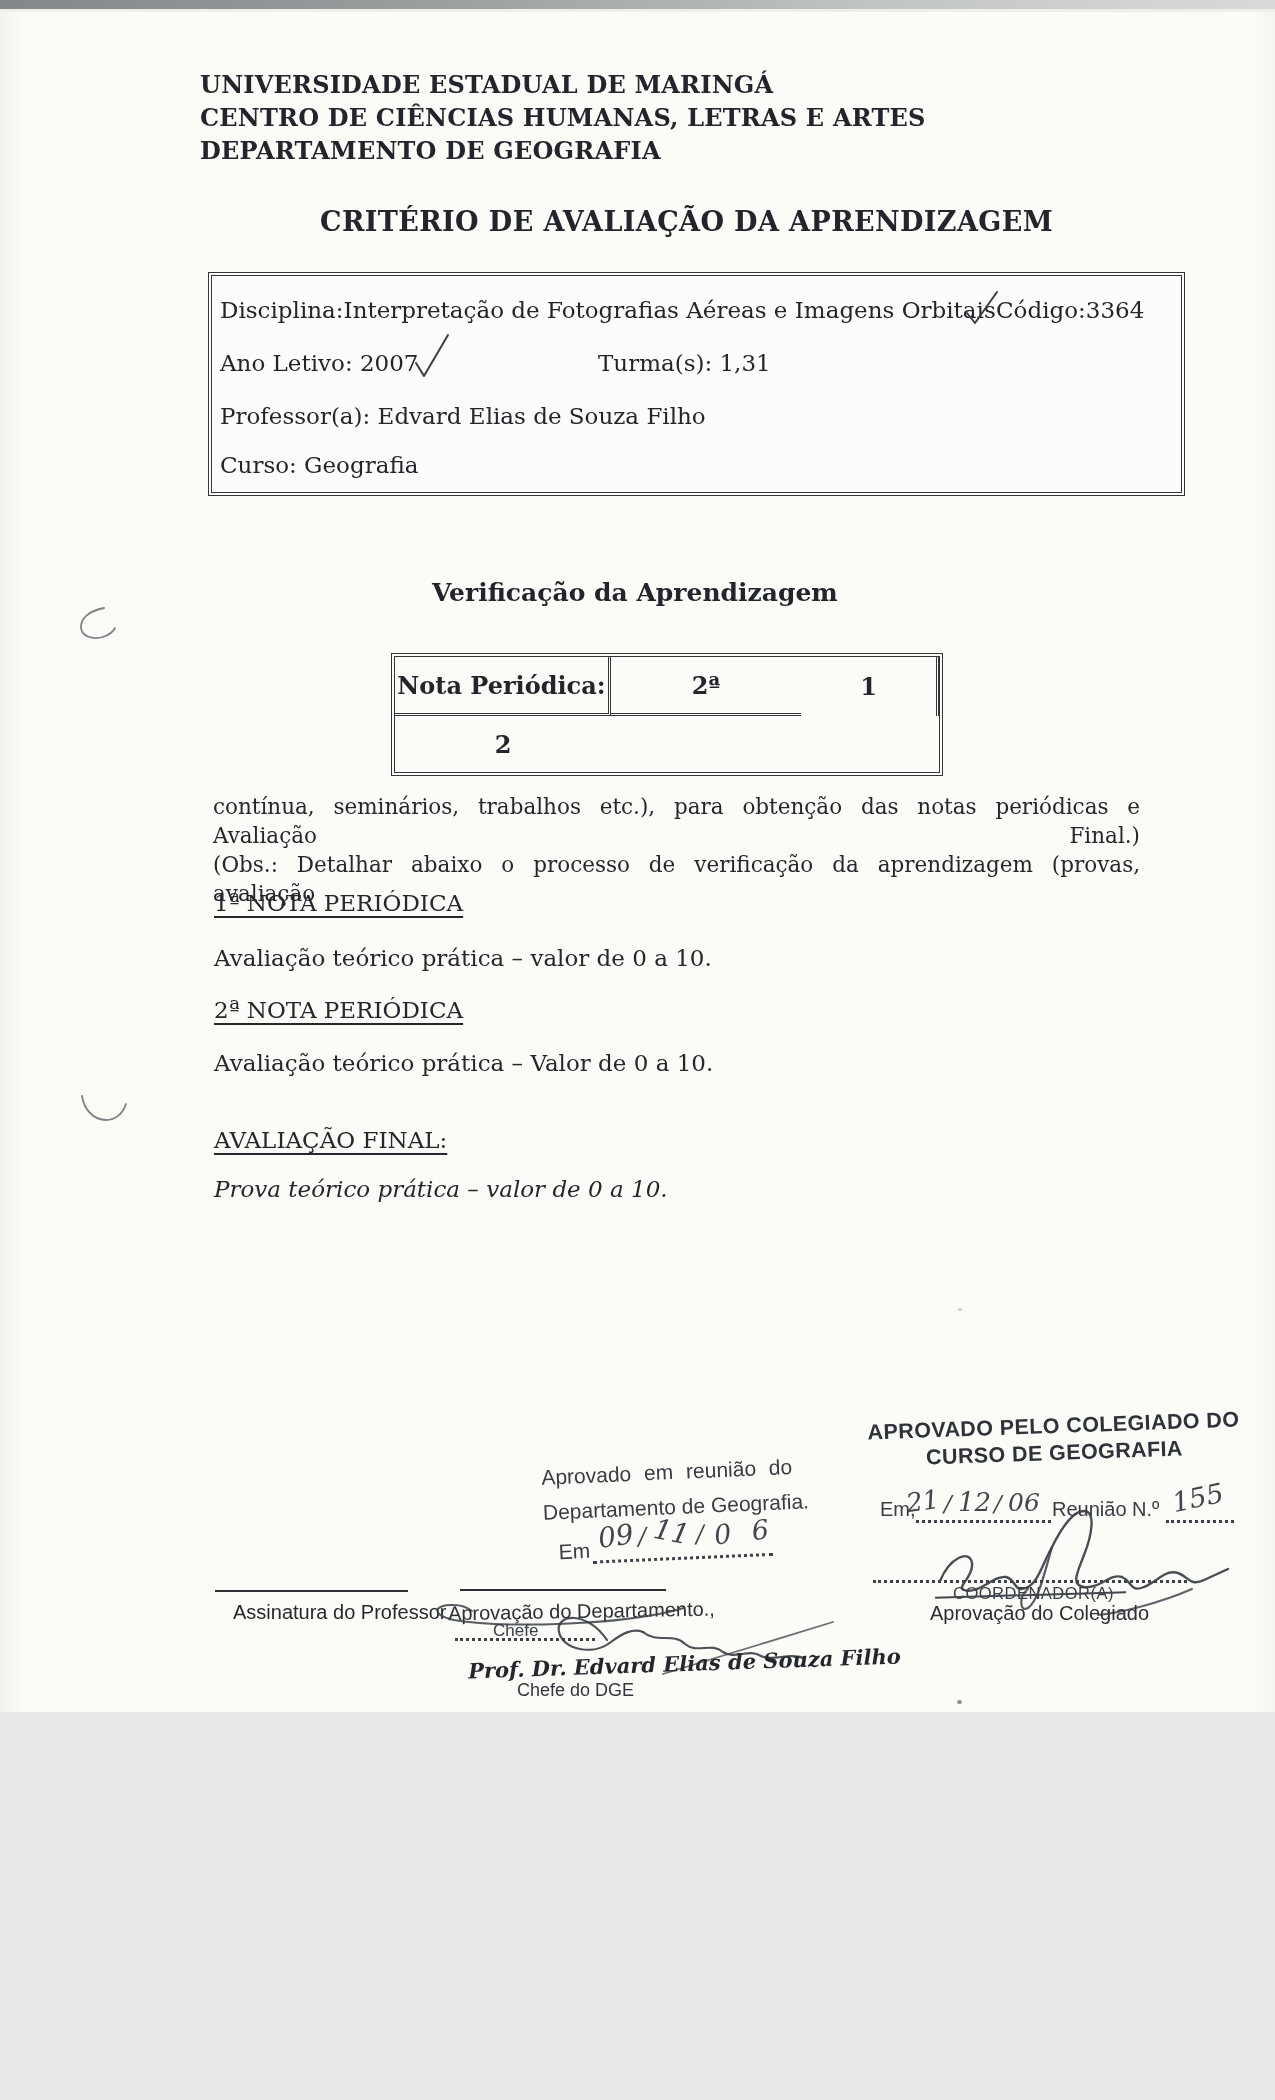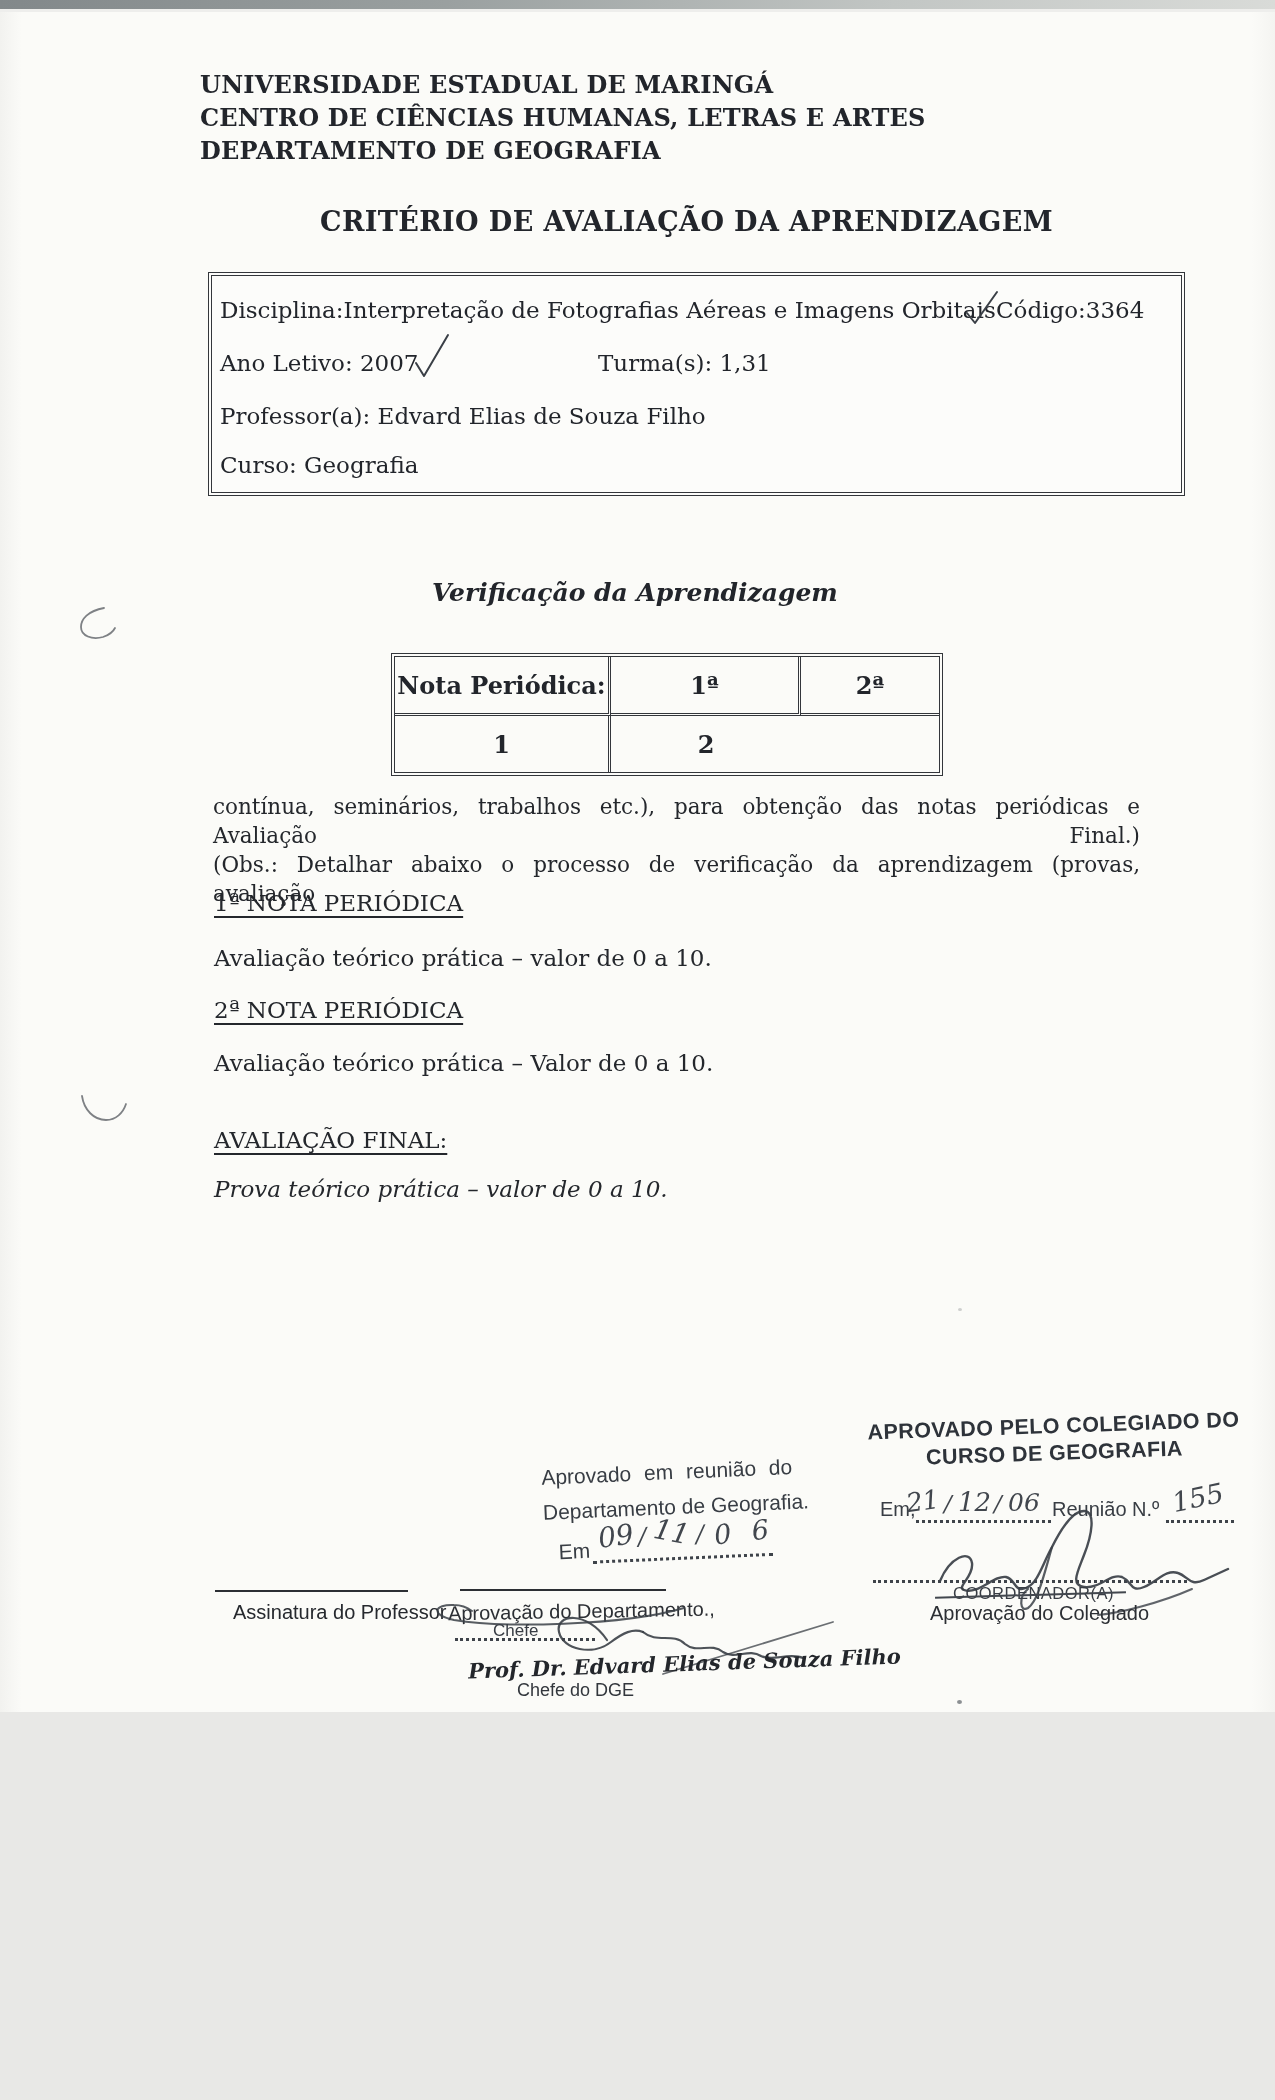--- a/index.html
+++ b/index.html
@@ -12,21 +12,21 @@
     background:linear-gradient(90deg,#82888a 0%,#9aa0a0 35%,#c2c6c4 70%,#d9dbd8 100%);}
   .scan-strip2{position:absolute;top:9px;left:0;width:1275px;height:3px;background:#eeeeec;}
   .abs{position:absolute;}
   .serif{font-family:"DejaVu Serif",serif;}
   .sans{font-family:"Liberation Sans","DejaVu Sans",sans-serif;}
   .b{font-weight:bold;}
   .hdr{font-size:24px;font-weight:bold;line-height:33px;letter-spacing:0.2px;color:#22252b;}
   .doc-title{font-size:27px;font-weight:bold;letter-spacing:0.4px;color:#22252b;}
   .info-box{border:4px double #33363b;background:rgba(255,255,255,0.25);}
   .box-text{font-size:23px;color:#22252b;white-space:nowrap;}
-  .ver-head{font-size:25px;font-weight:bold;color:#22252b;font-style:italic;}
+  .ver-head{font-size:25px;font-weight:bold;color:#22252b;}
   .grid-table{display:grid;grid-template-columns:216px 190px 138px;grid-template-rows:59px 56px;
     border:4px double #33363b;}
   .gcell{display:flex;align-items:center;justify-content:center;font-size:24px;font-weight:bold;
     border-right:3px double #33363b;border-bottom:3px double #33363b;color:#22252b;}
   .gcell.last-col{border-right:none;}
   .gcell.last-row{border-bottom:none;}
   .obs{font-size:21.5px;line-height:29px;text-align:justify;text-align-last:justify;color:#24272c;}
   .sec-h{font-size:23px;color:#24272c;text-decoration:underline;text-underline-offset:5px;
     text-decoration-thickness:1.5px;white-space:nowrap;}
   .sec-b{font-size:23px;color:#24272c;white-space:nowrap;}
@@ -87,21 +87,20 @@
   <svg class="abs" style="left:78px;top:1090px;" width="52" height="38" viewBox="0 0 52 38">
     <path class="ink" stroke-width="1.8" opacity="0.65" d="M4,6 C6,20 16,30 28,30 C38,30 45,23 48,14"></path>
   </svg>
 
   
   <div class="abs ver-head" style="left:432px;top:578px;">Verificação da Aprendizagem</div>
 
   
   <div class="abs grid-table" style="left:391px;top:633px;margin-top:20px;">
     <div class="gcell">Nota Periódica:</div>
-    <div class="gcell">1ª</div>
     <div class="gcell last-col">2ª</div>
     <div class="gcell last-row">1</div>
     <div class="gcell last-col last-row">2</div>
   </div>
 
   
   <div class="abs" style="left:213px;top:792px;width:927px;">
     <div class="obs">contínua, seminários, trabalhos etc.), para obtenção das notas periódicas e Avaliação Final.)</div>
     <div class="obs">(Obs.: Detalhar abaixo o processo de verificação da aprendizagem (provas, avaliação</div>
   </div>

